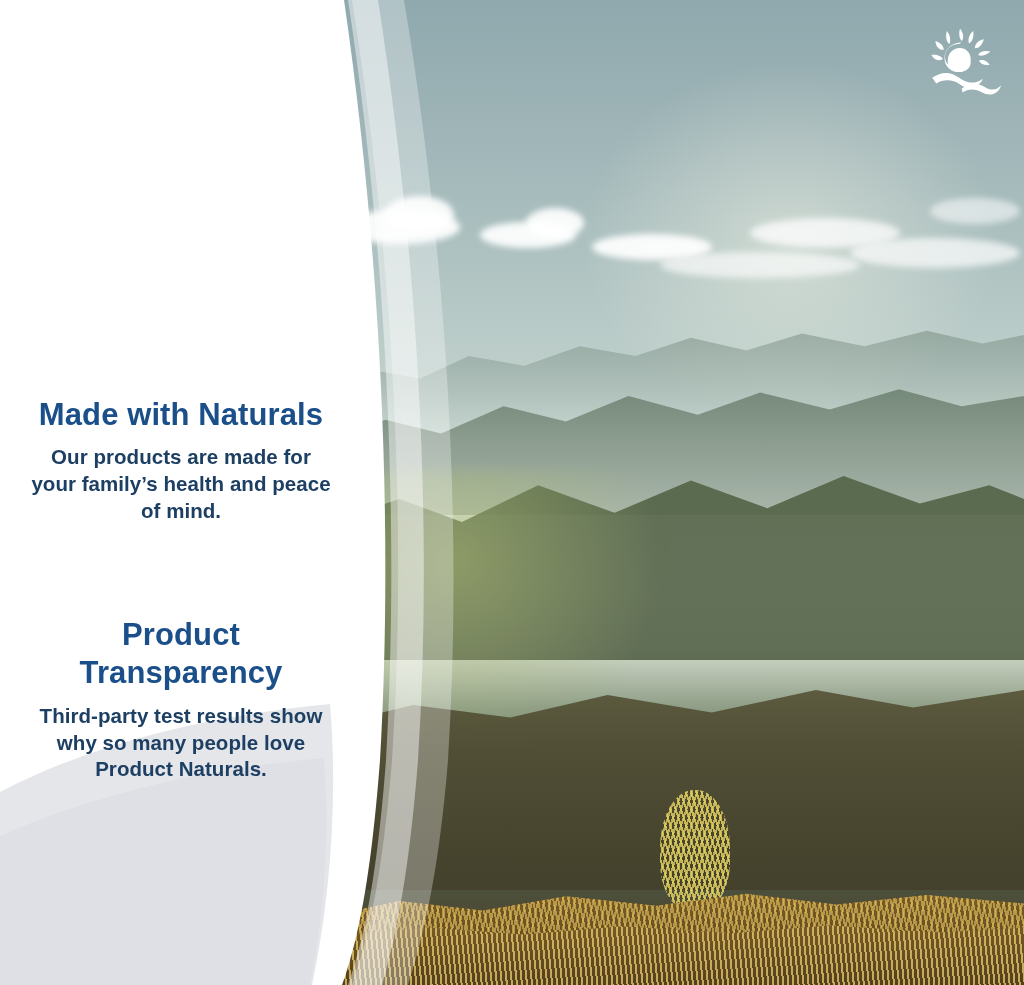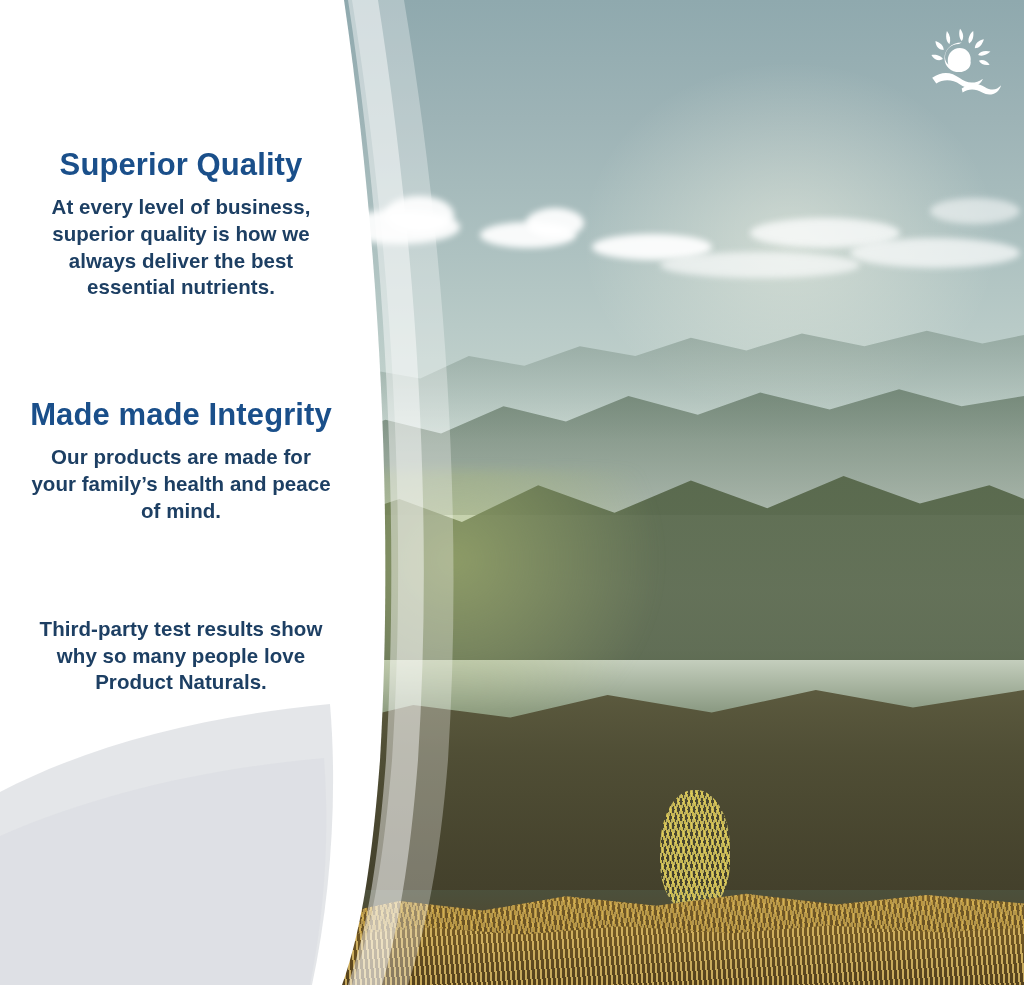--- a/index.html
+++ b/index.html
@@ -185,31 +185,28 @@
     <path d="M 348,0 C 386,248 400,520 386,760 C 377,878 364,940 348,985 L 382,985 C 398,930 410,862 418,760 C 434,512 416,244 378,0 Z" fill="rgba(255,255,255,0.45)"></path>
 
     <path d="M 0,0 L 344,0 C 380,248 394,520 380,760 C 371,878 358,940 342,985 L 0,985 Z" fill="#ffffff"></path>
 
     <path d="M 0,792 C 96,742 208,716 330,704 C 338,800 330,900 312,985 L 0,985 Z" fill="rgba(205,210,215,0.55)"></path>
     <path d="M 0,836 C 100,792 212,768 324,758 C 330,840 324,914 310,985 L 0,985 Z" fill="rgba(214,218,223,0.45)"></path>
   </svg>
 
   <div class="content">
 
-    <div class="block" id="b1">
-      <h2>Superior Quality</h2>
-      <p>At every level of business, superior quality is how we always deliver the best essential nutrients.</p>
-    </div>
 
     <div class="block" id="b2">
-      <h2>Made made Integrity</h2>
+      <h2>Made with Naturals</h2>
       <p>Our products are made for your family’s health and peace of mind.</p>
     </div>
 
     <div class="block" id="b3">
+      <h2>Product Transparency</h2>
       <p>Third-party test results show why so many people love Product Naturals.</p>
     </div>
   </div>
 
   <svg class="logo" viewBox="0 0 100 100">
     <g fill="#ffffff">
 
       <path d="M46 30 C33 30 25 39 25 49 C25 59 33 66 43 66 C51 66 57 61 57 54
                C57 48 52 44 46 44 C41 44 37 47 37 52 C37 56 40 58 43 58
                C46 58 48 56 48 54 C48 52.6 47 52 46 52 C46.9 50 45.5 48 43.4 48

